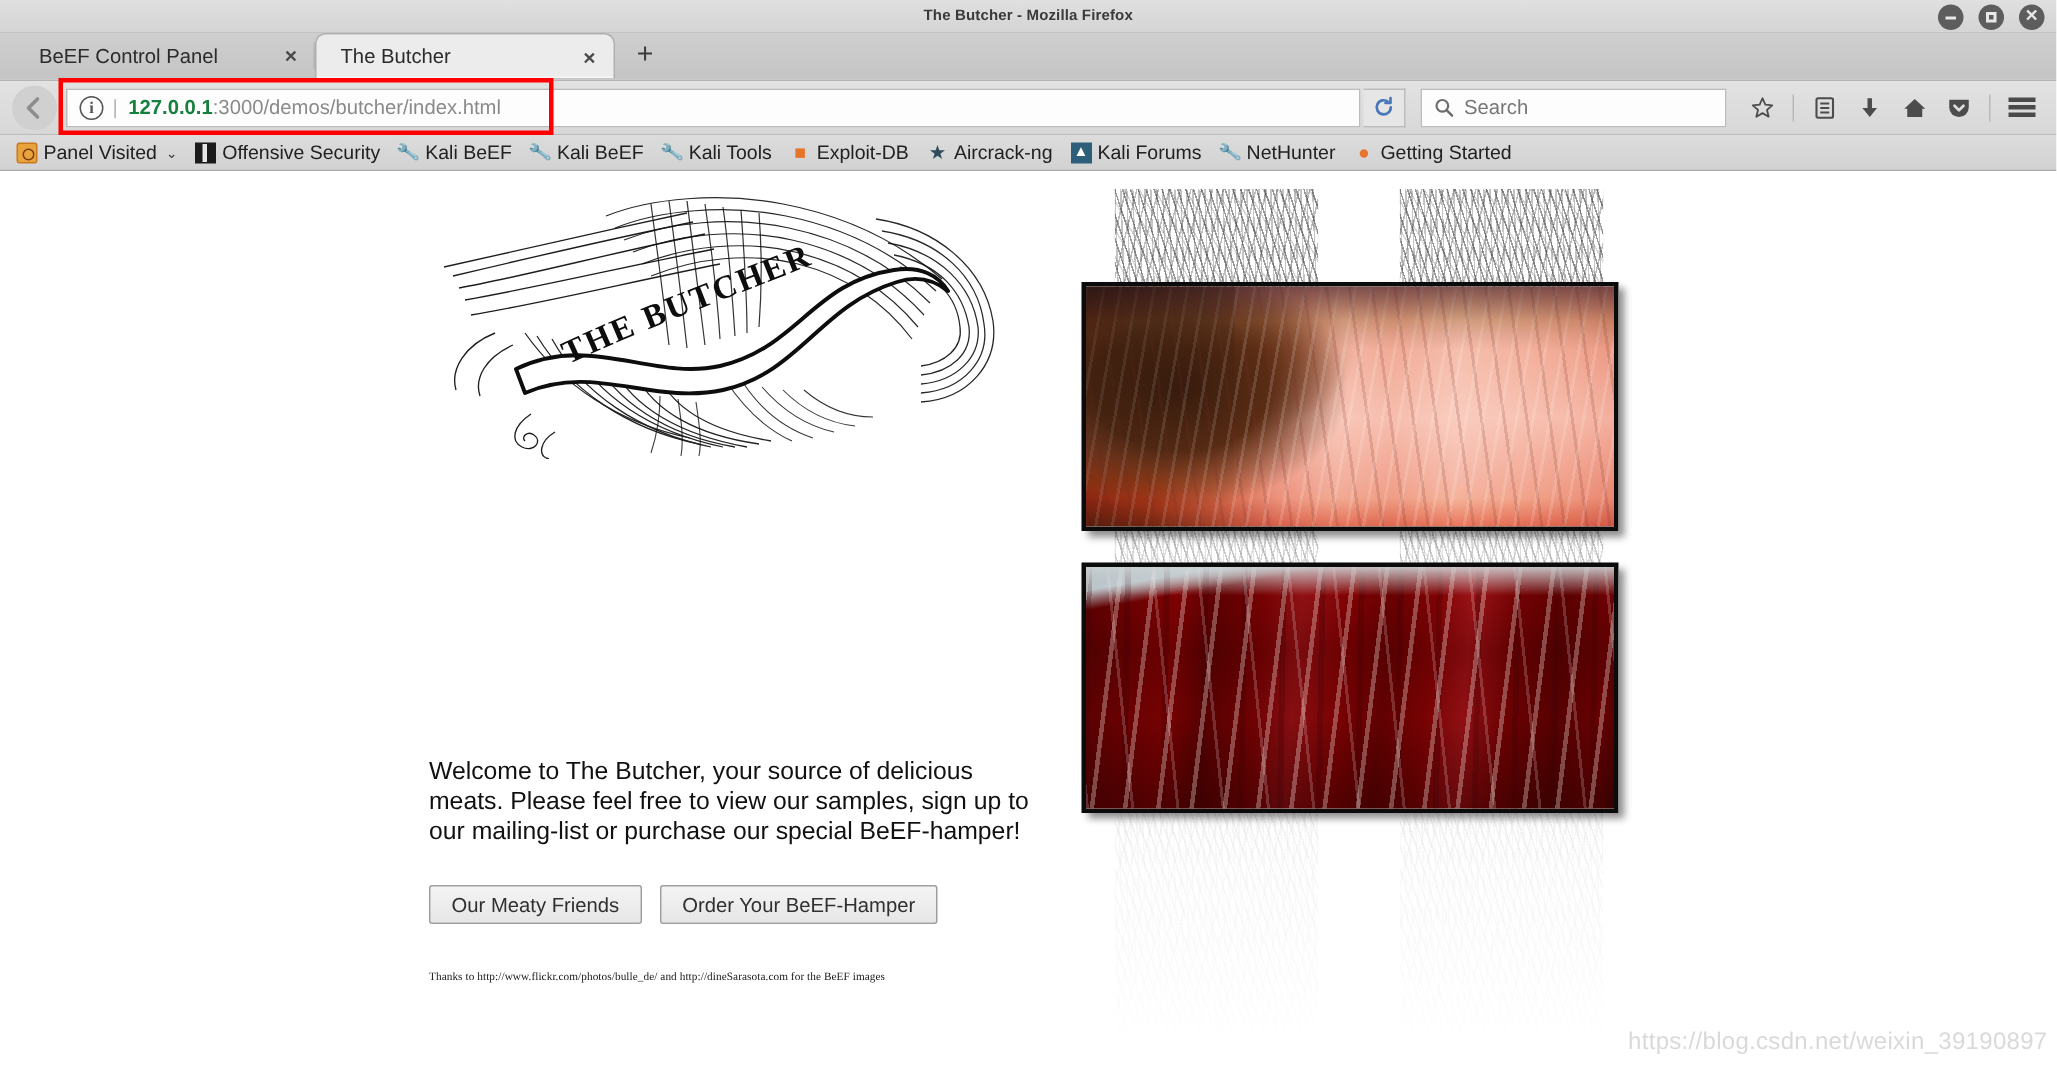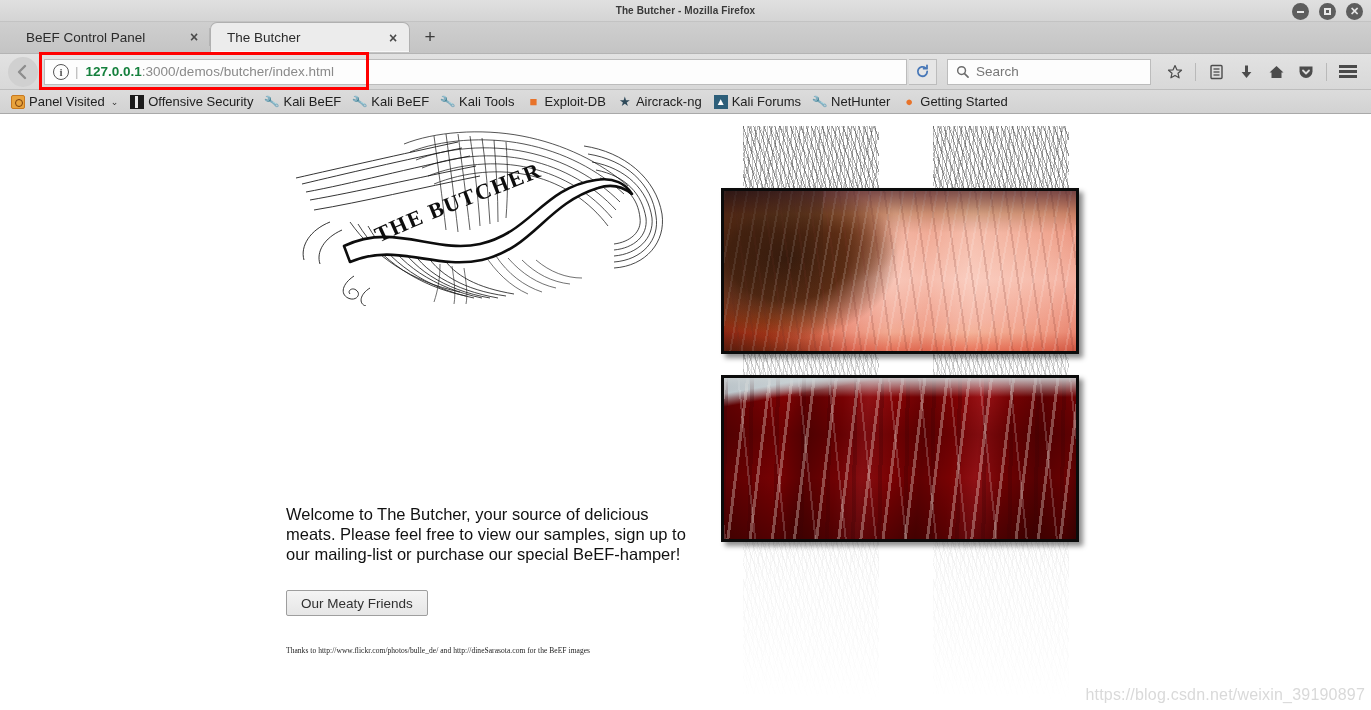--- a/index.html
+++ b/index.html
@@ -559,20 +559,21 @@
               <textPath href="#bannerPath" startOffset="12%">THE BUTCHER</textPath>
             </text>
           </g>
         </svg>
       </div>
 
       <div id="intro">Welcome to The Butcher, your source of delicious meats. Please feel free to view our samples, sign up to our mailing-list or purchase our special BeEF-hamper!</div>
 
       <div id="btn-row">
         <div class="meaty-btn">Our Meaty Friends</div>
+        <div class="meaty-btn">Order Your BeEF-Hamper</div>
       </div>
 
       <div id="credit">Thanks to http://www.flickr.com/photos/bulle_de/ and http://dineSarasota.com for the BeEF images</div>
     </div>
 
     <div class="photo" id="photo-1">
       <div class="inner">
         <div class="meat-roast">
           <div class="roast-top"></div>
         </div>

